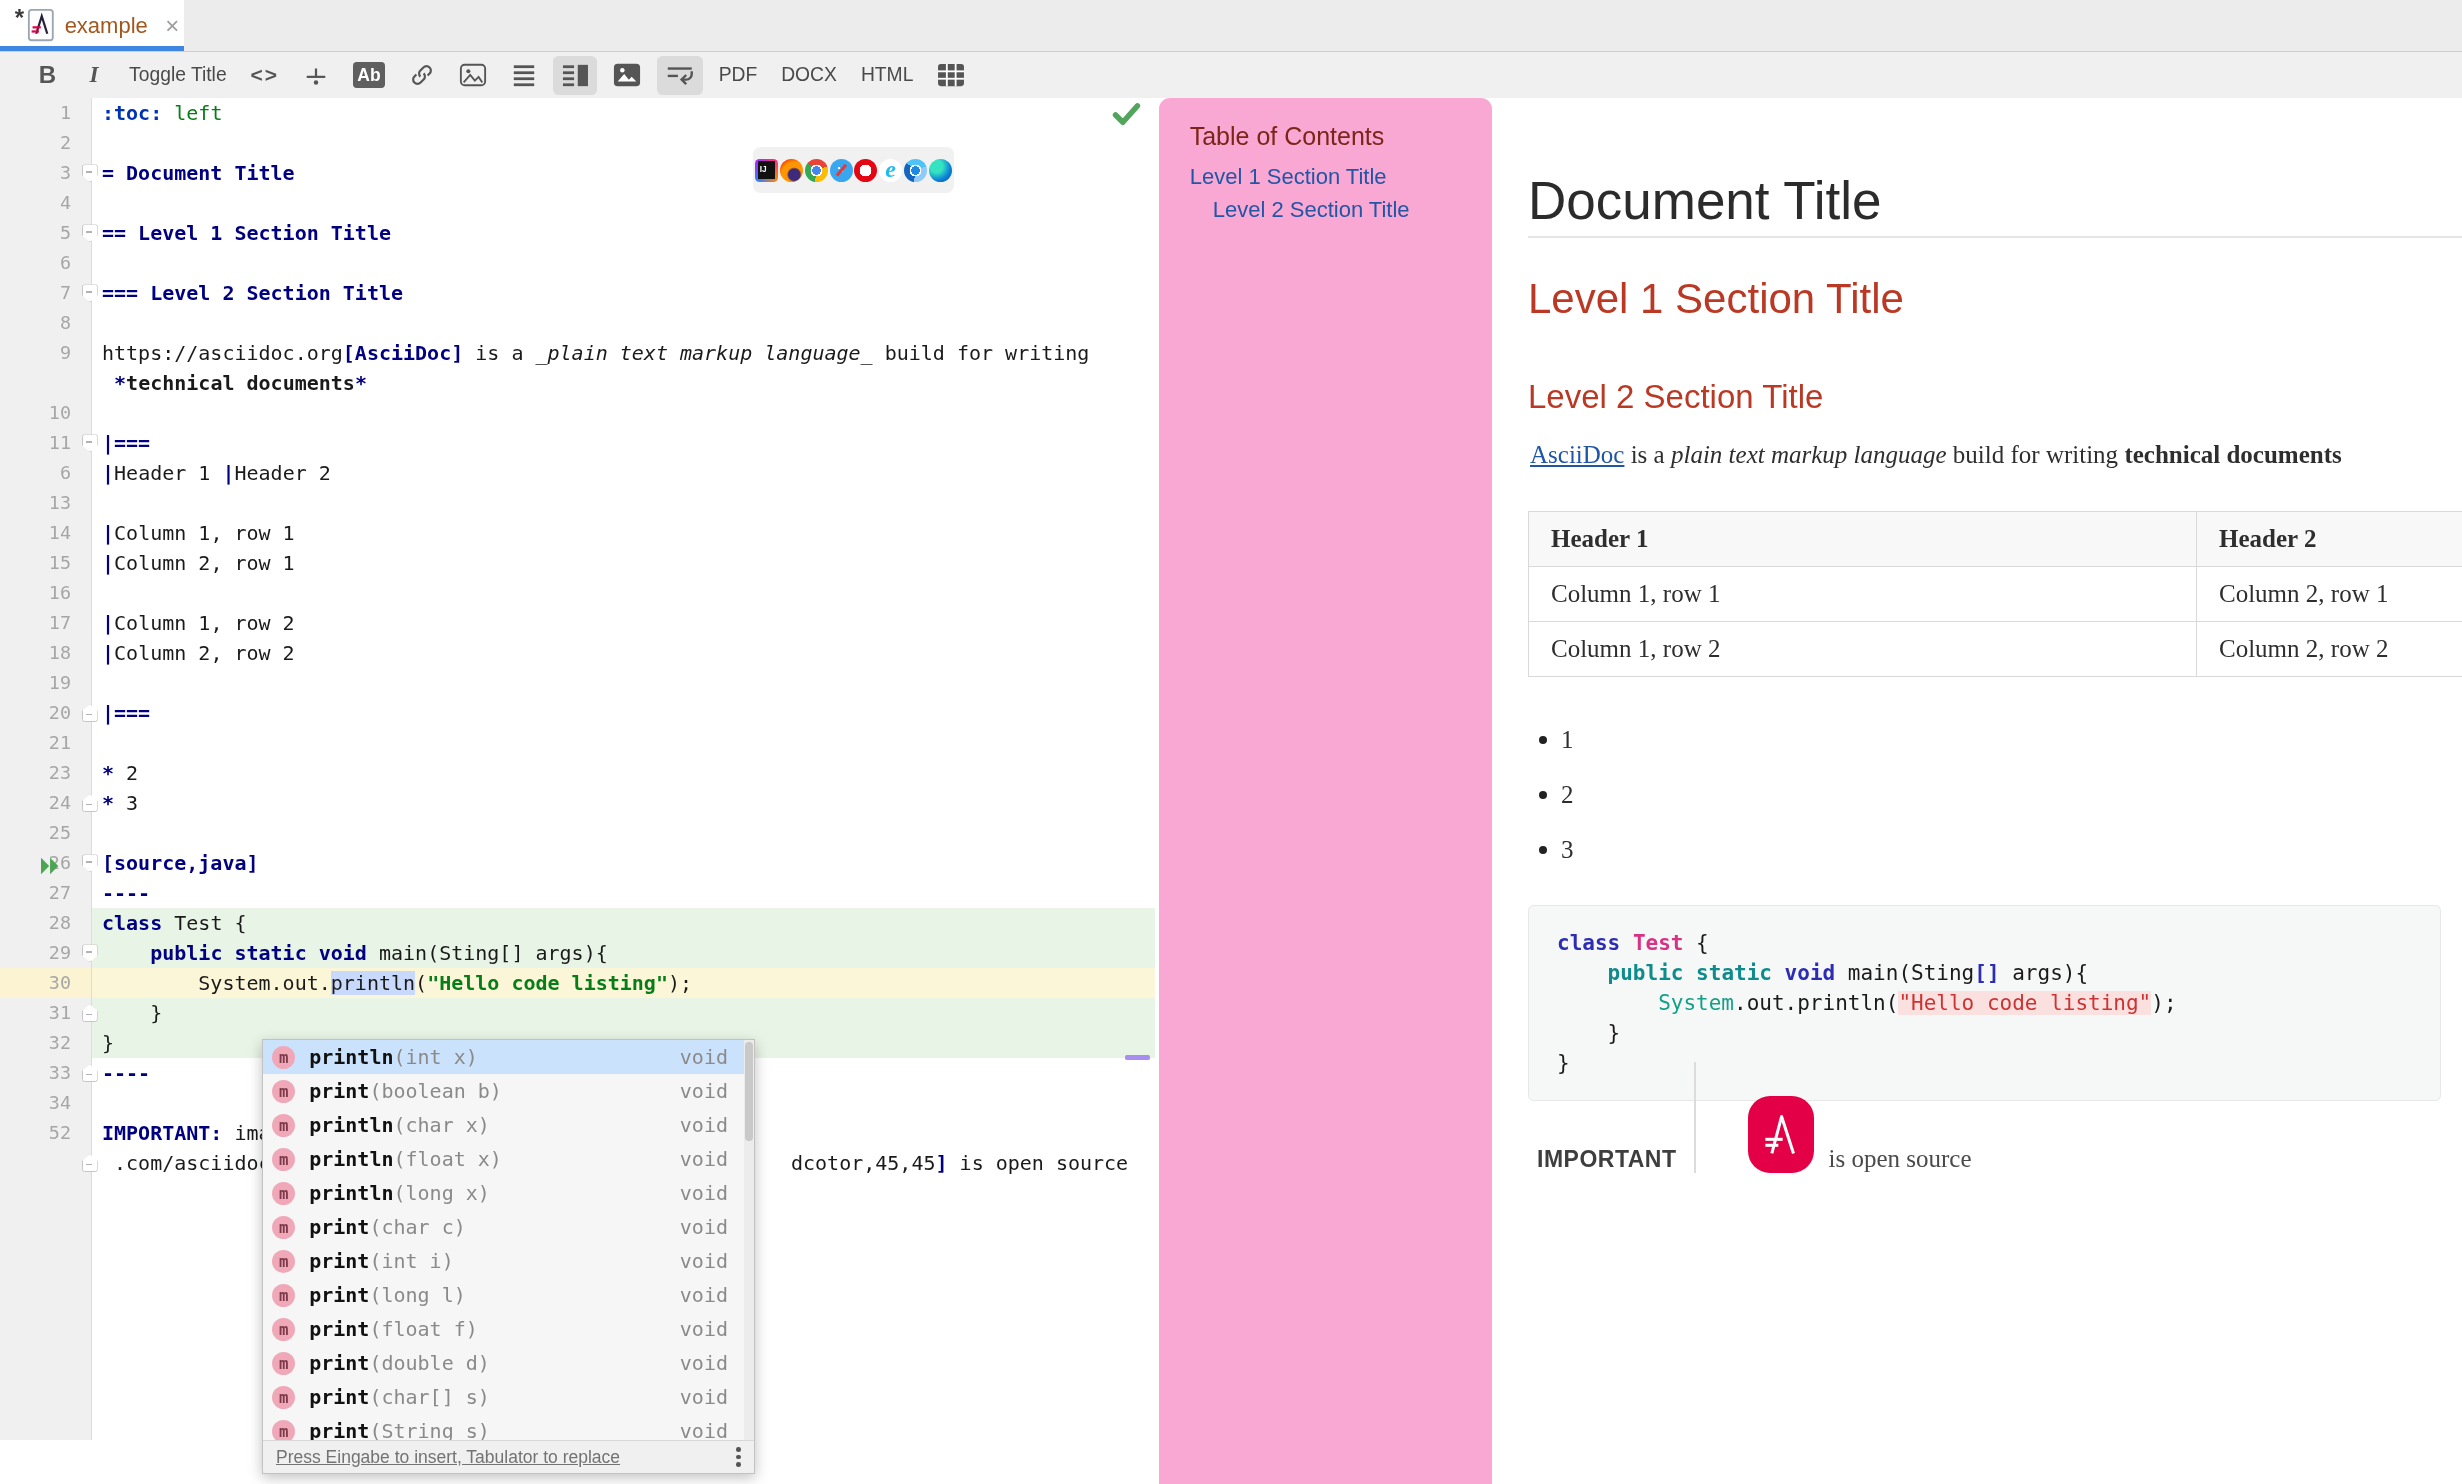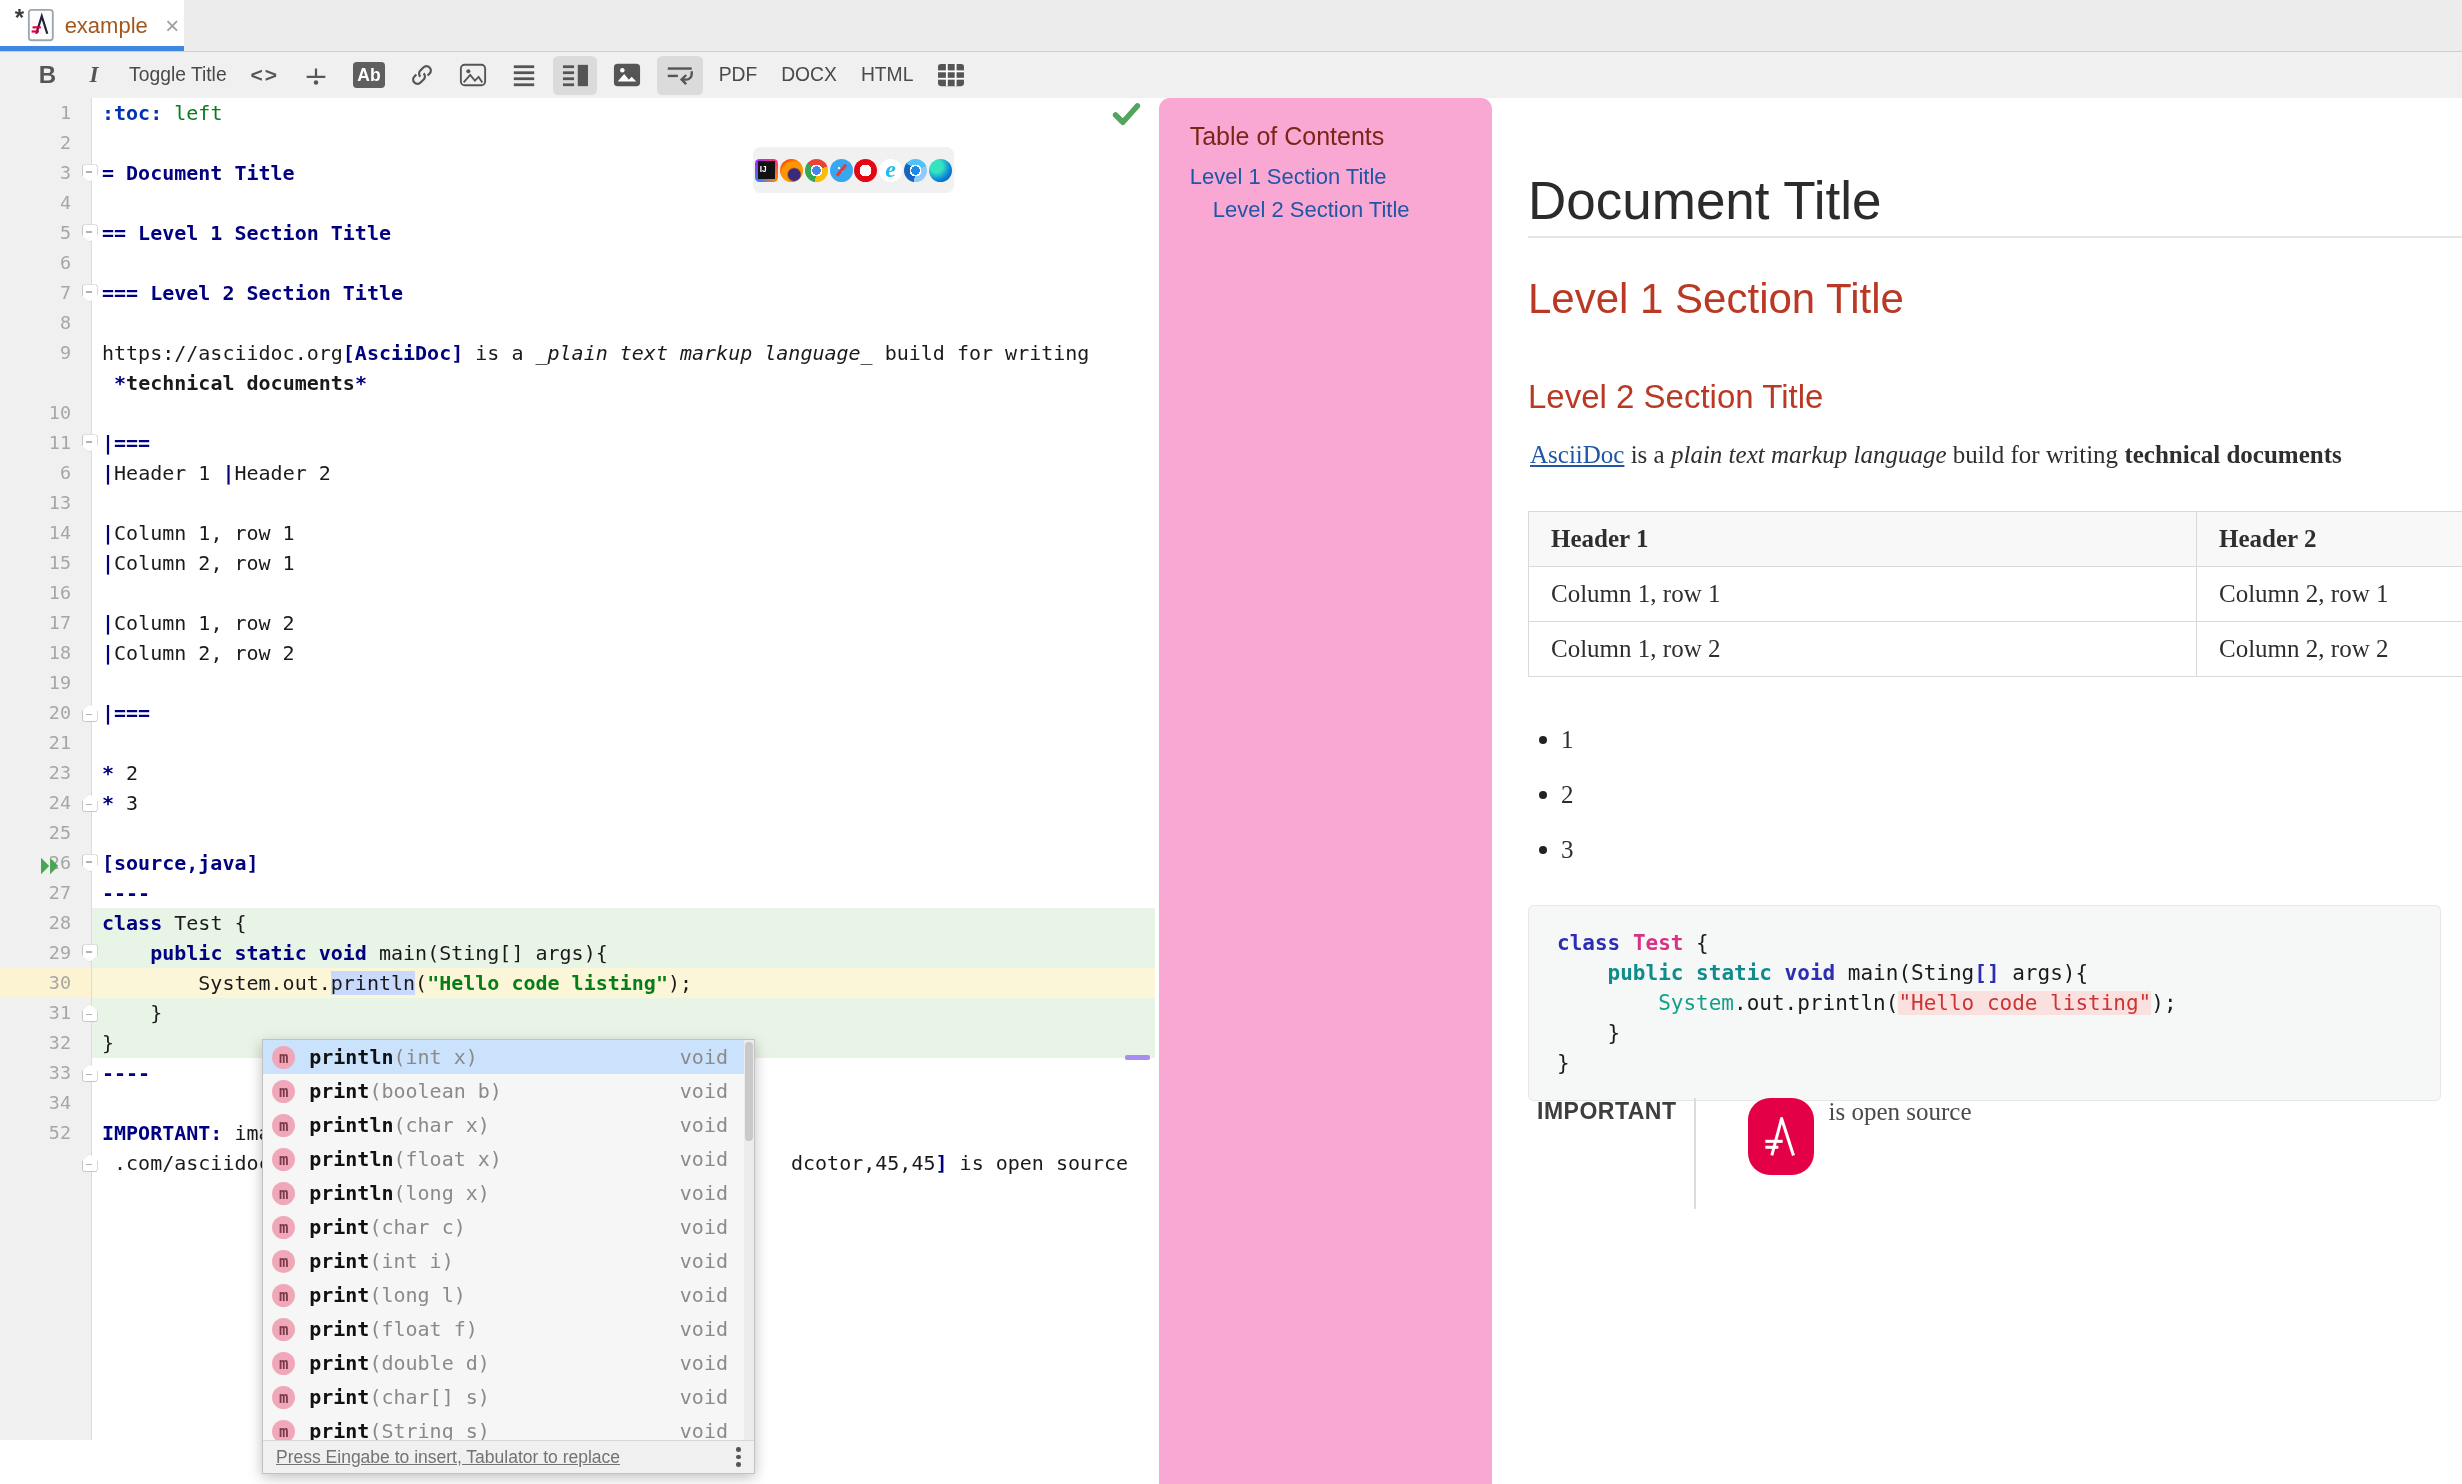--- a/index.html
+++ b/index.html
@@ -122,21 +122,21 @@
   #pv-table th{background:#f7f8f7;font-weight:bold;}
   #pv-list{position:absolute;left:373px;top:628px;}
   .pli{position:relative;padding-left:33px;margin-bottom:27px;font:25px "Liberation Serif",serif;color:#2e2e2e;}
   .pli::before{content:"";position:absolute;left:11px;top:10px;width:8.3px;height:8.3px;border-radius:50%;background:#222;}
   #pv-code{position:absolute;left:373px;top:807px;width:913px;box-sizing:border-box;background:#f6f7f7;
            border:0.9px solid #e7e7e5;border-radius:5.5px;padding:22px 28px;
            font-family:"DejaVu Sans Mono",monospace;font-size:21px;line-height:30px;white-space:pre;color:#222;}
   .j1{color:#2d2db3;font-weight:bold;} .j2{color:#d63384;font-weight:bold;}
   .j3{color:#0f8b8b;font-weight:bold;} .j4{color:#2d2db3;font-weight:bold;}
   .j5{color:#12a089;} .j6{color:#cc3333;background:#fbe0e0;}
-  #pv-admon{position:absolute;left:382px;top:1000px;display:flex;align-items:flex-start;}
+  #pv-admon{position:absolute;left:382px;top:964px;display:flex;align-items:flex-end;}
   #admon-label{width:157px;font:bold 23px "Liberation Sans",sans-serif;color:#3e3e3e;letter-spacing:0.5px;}
   #admon-div{width:1.8px;height:111px;background:#dcdcdc;margin:0 26px 0 0;}
   #admon-logo{width:66px;height:77px;border-radius:22px;background:#e40046;margin-left:26px;
               display:flex;align-items:center;justify-content:center;flex:none;}
   #admon-text{margin-left:14.7px;font:25px "Liberation Serif",serif;color:#4a4a4a;}
 </style>
 </head>
 <body>
 
 <div id="app">

